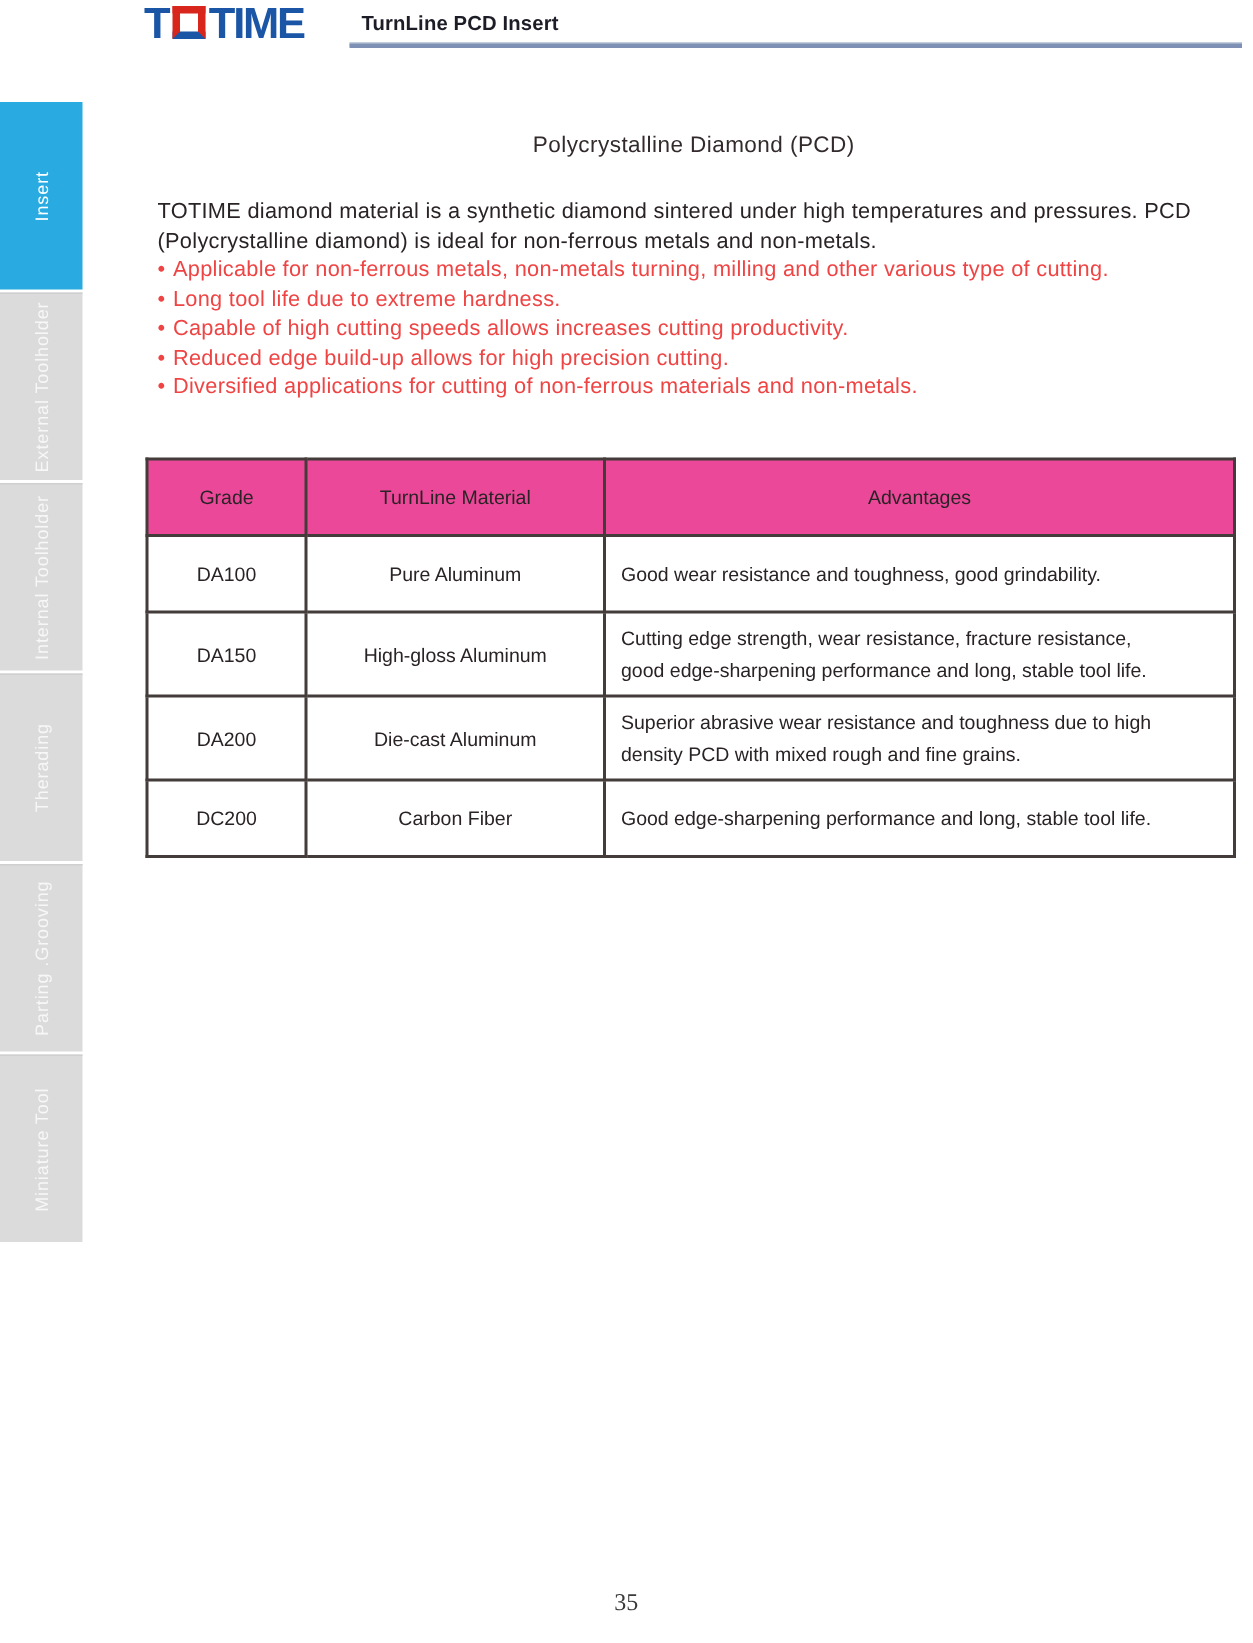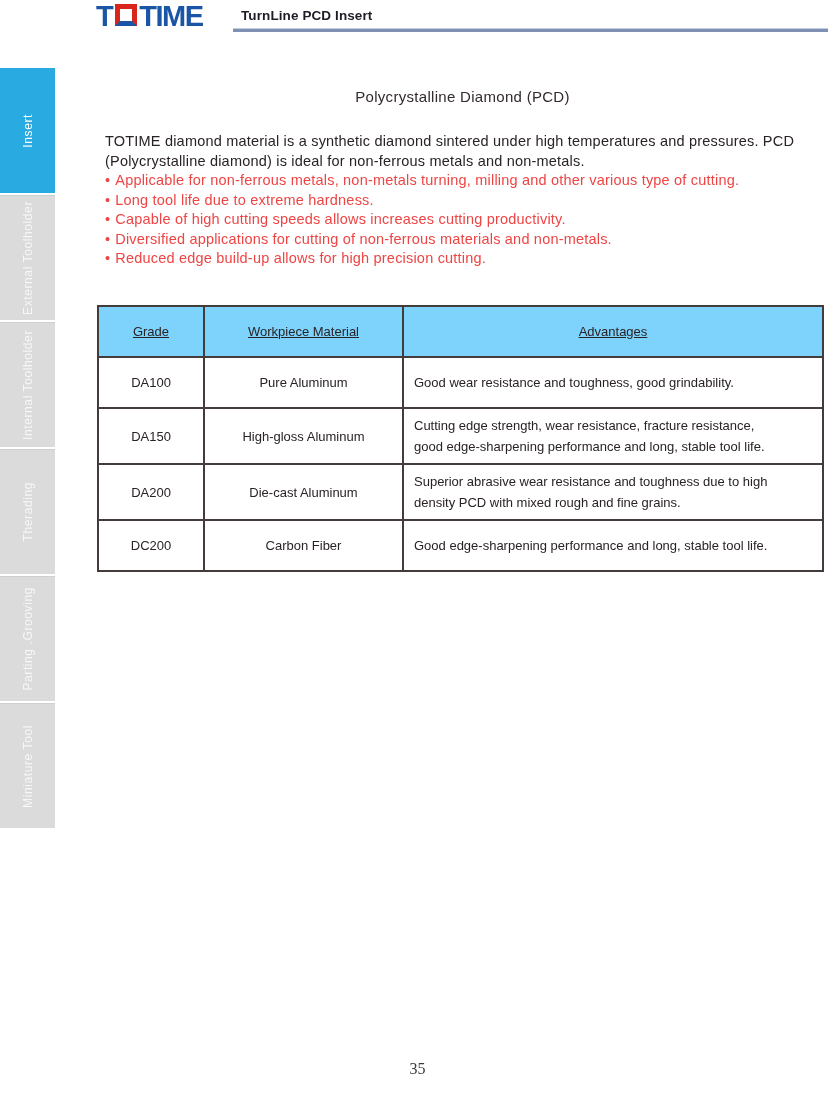--- a/index.html
+++ b/index.html
@@ -65,21 +65,21 @@
   .bullet-line .dot { margin-right:5px; }
 
   
   .grade-table {
     position:absolute; left:97px; top:305px;
     border-collapse:collapse; table-layout:fixed; width:727px;
     font-size:13px; color:#2a2326;
   }
   .grade-table th, .grade-table td { border:2px solid #443b3b; }
   .grade-table th {
-    background:#7dd3fc; font-weight:normal; height:51px; text-align:center;text-decoration:underline;
+    background:#ec4899; font-weight:normal; height:51px; text-align:center;
   }
   .grade-table td { height:51px; background:#ffffff; }
   .col-grade { width:106px; }
   .col-material { width:199px; }
   .col-adv { width:420px; }
   td.center { text-align:center;margin-left:32px; }
   td.adv {
     text-align:left; padding:6px 8px 6px 10px;
     line-height:21px; white-space:pre-line;
   }
@@ -126,34 +126,34 @@
 </div>
 
 <div class="page-title">Polycrystalline Diamond (PCD)</div>
 
 <div class="intro">TOTIME diamond material is a synthetic diamond sintered under high temperatures and pressures. PCD (Polycrystalline diamond) is ideal for non-ferrous metals and non-metals.</div>
 
 <div class="bullets">
   <div class="bullet-line"><span class="dot">•</span><span>Applicable for non-ferrous metals, non-metals turning, milling and other various type of cutting.</span></div>
   <div class="bullet-line"><span class="dot">•</span><span>Long tool life due to extreme hardness.</span></div>
   <div class="bullet-line"><span class="dot">•</span><span>Capable of high cutting speeds allows increases cutting productivity.</span></div>
+  <div class="bullet-line"><span class="dot">•</span><span>Reduced edge build-up allows for high precision cutting.</span></div>
   <div class="bullet-line"><span class="dot">•</span><span>Diversified applications for cutting of non-ferrous materials and non-metals.</span></div>
-  <div class="bullet-line"><span class="dot">•</span><span>Reduced edge build-up allows for high precision cutting.</span></div>
 </div>
 
 <table class="grade-table">
   <colgroup>
     <col class="col-grade">
       <col class="col-material">
       <col class="col-adv">
   </colgroup>
   <thead>
     <tr>
       <th>Grade</th>
-      <th>Workpiece Material</th>
+      <th>TurnLine Material</th>
       <th>Advantages</th>
     </tr>
   </thead>
   <tbody>
     <tr>
       <td class="center">DA100</td>
       <td class="center">Pure Aluminum</td>
       <td class="adv">Good wear resistance and toughness, good grindability.</td>
     </tr>
     <tr>

